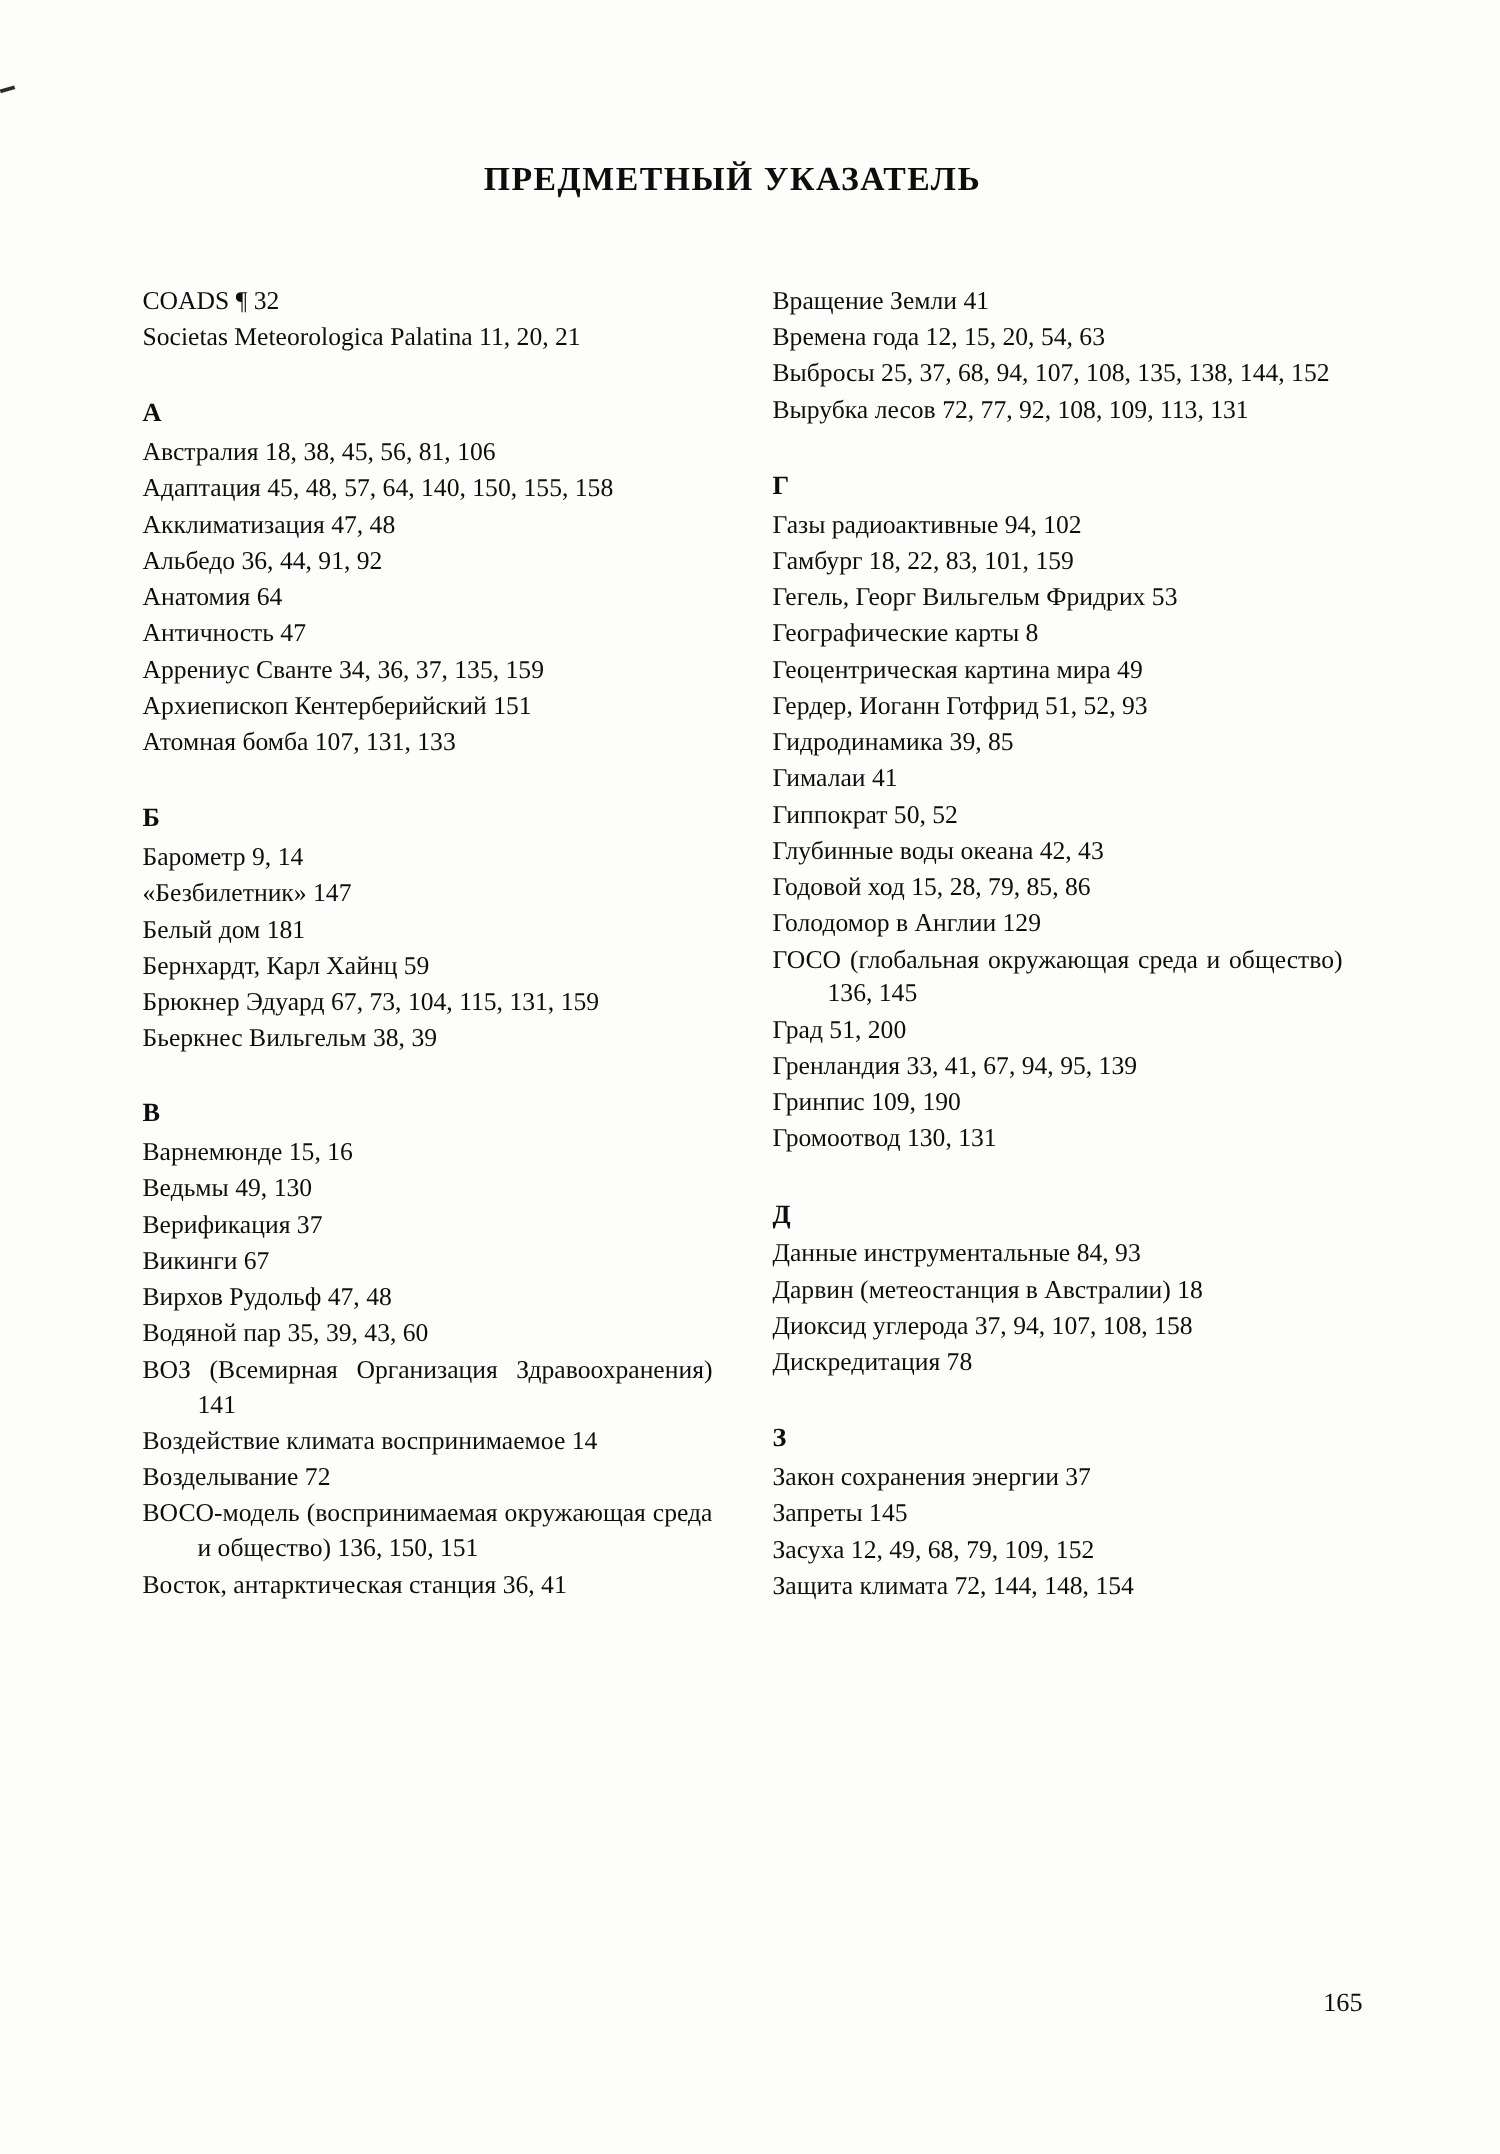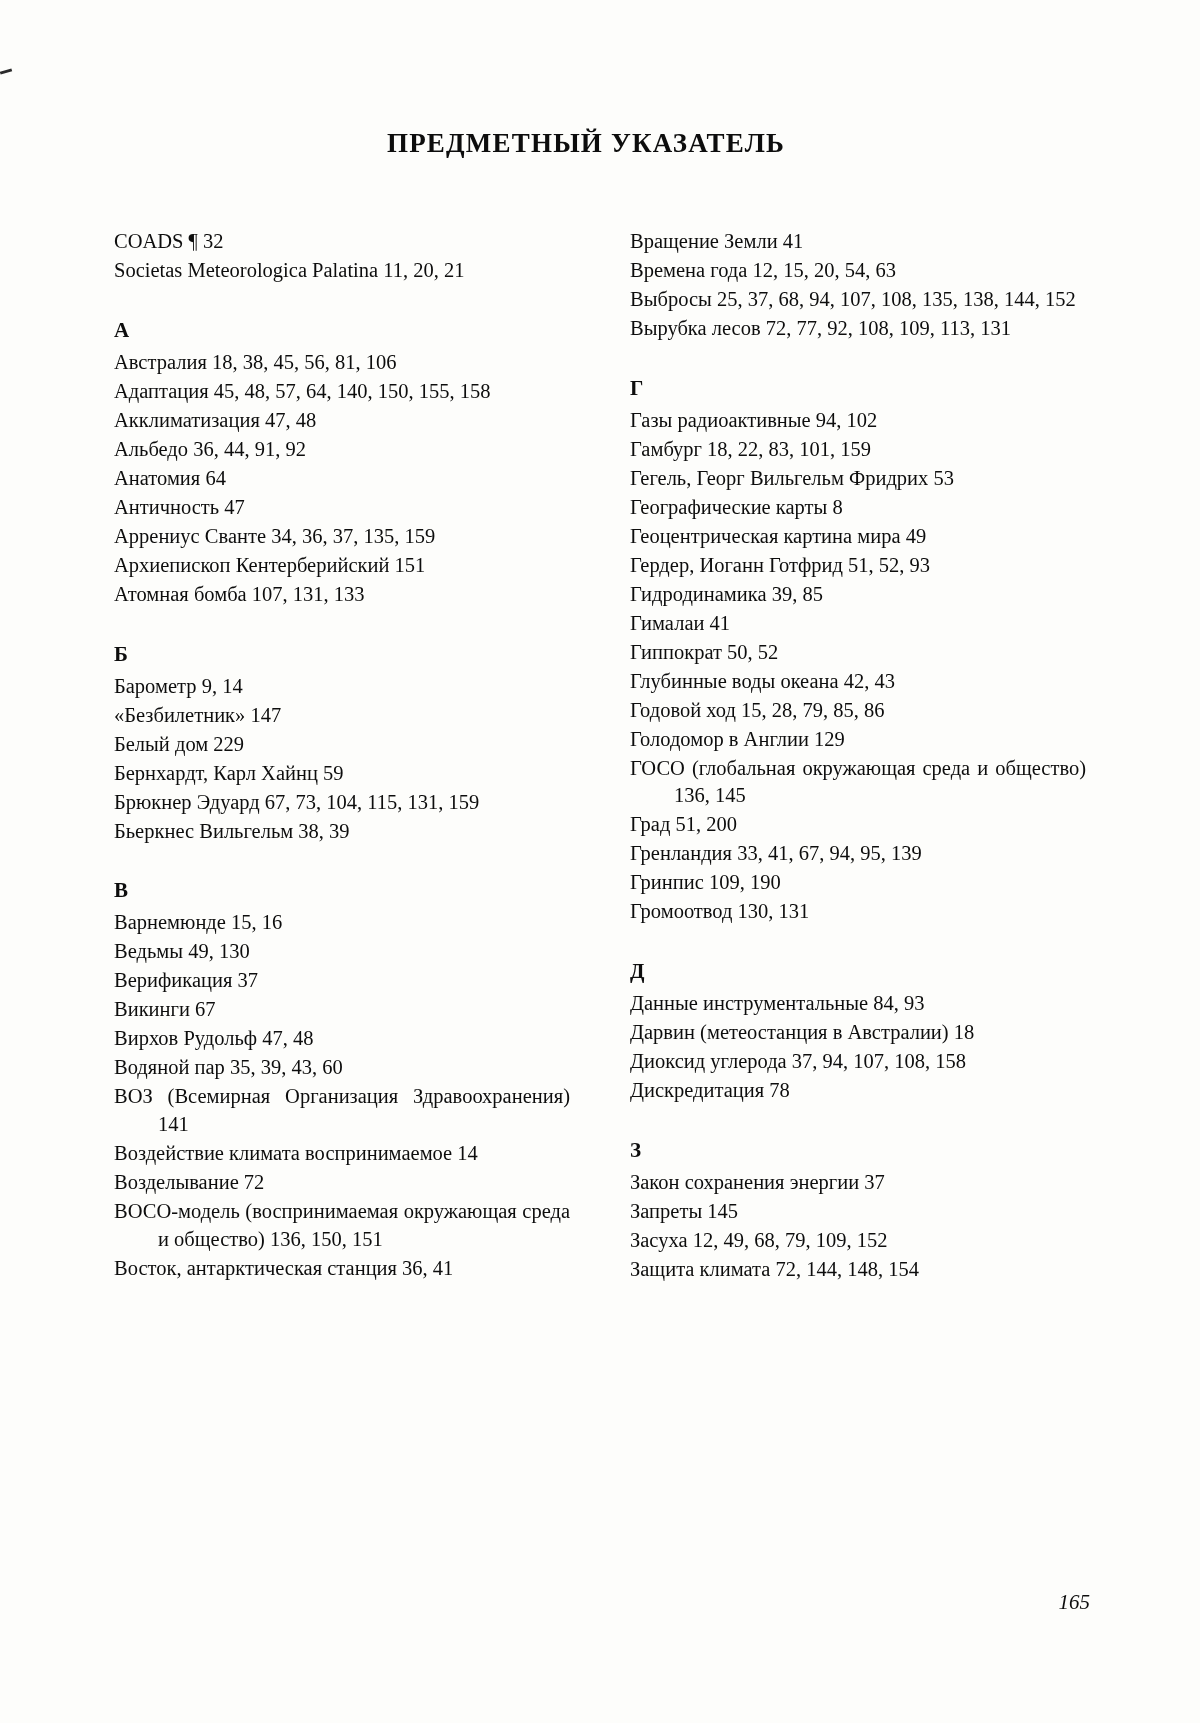--- a/index.html
+++ b/index.html
@@ -41,21 +41,21 @@
     font-weight: bold;
     letter-spacing: 1.2px;
     font-family: "Liberation Serif", serif;
   }
   .columns {
     position: absolute;
     top: 228px;
     left: 114px;
     width: 972px;
     display: flex;
-    gap: 60px;
+    gap: 48px;
   }
   .col {
     width: 456px;
   }
   .entry {
     font-size: 20.5px;
     line-height: 1.365;
     margin: 0 0 1px 0;
     padding-left: 44px;
     text-indent: -44px;
@@ -71,21 +71,20 @@
     margin: 22px 0 6px 0;
     font-family: "Liberation Serif", serif;
   }
   .gap-small { height: 10px; }
   .page-number {
     position: absolute;
     right: 110px;
     bottom: 108px;
     font-size: 21px;
     font-family: "Liberation Serif", serif;
-    font-style: italic;
   }
 </style>
 </head>
 <body>
 
 <div class="page">
 
   <div class="edge-mark"></div>
 
   <div class="page-title">ПРЕДМЕТНЫЙ УКАЗАТЕЛЬ</div>
@@ -102,21 +101,21 @@
         <div class="entry">Альбедо 36, 44, 91, 92</div>
         <div class="entry">Анатомия 64</div>
         <div class="entry">Античность 47</div>
         <div class="entry">Аррениус Сванте 34, 36, 37, 135, 159</div>
         <div class="entry">Архиепископ Кентерберийский 151</div>
         <div class="entry">Атомная бомба 107, 131, 133</div>
         <div class="gap-small"></div>
         <div class="letter">Б</div>
         <div class="entry">Барометр 9, 14</div>
         <div class="entry">«Безбилетник» 147</div>
-        <div class="entry">Белый дом 229</div>
+        <div class="entry">Белый дом 181</div>
         <div class="entry">Бернхардт, Карл Хайнц 59</div>
         <div class="entry justified">Брюкнер Эдуард 67, 73, 104, 115, 131, 159</div>
         <div class="entry">Бьеркнес Вильгельм 38, 39</div>
         <div class="gap-small"></div>
         <div class="letter">В</div>
         <div class="entry">Варнемюнде 15, 16</div>
         <div class="entry">Ведьмы 49, 130</div>
         <div class="entry">Верификация 37</div>
         <div class="entry">Викинги 67</div>
         <div class="entry">Вирхов Рудольф 47, 48</div>

